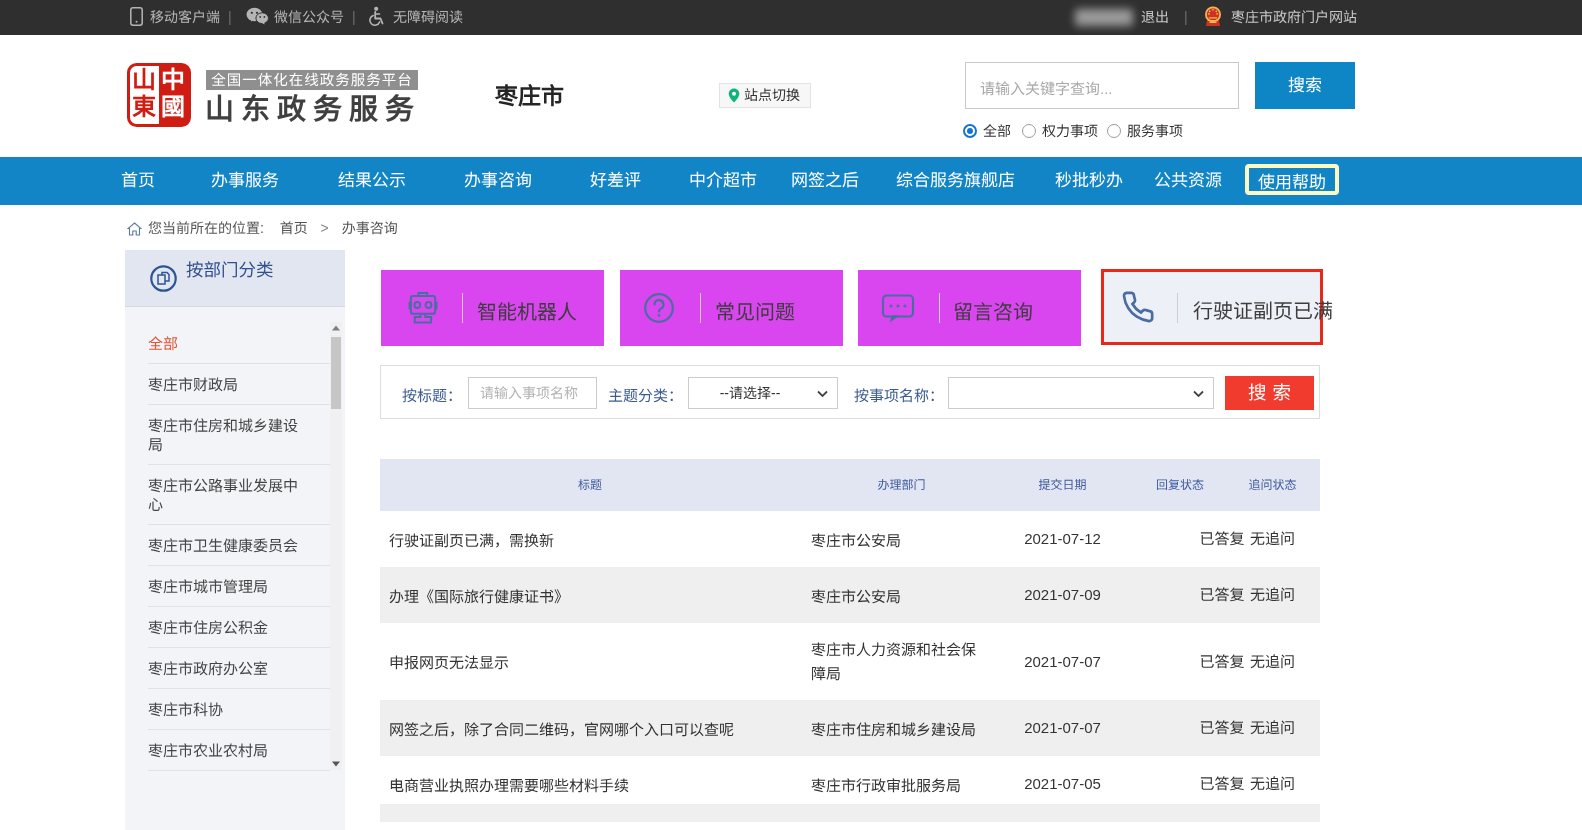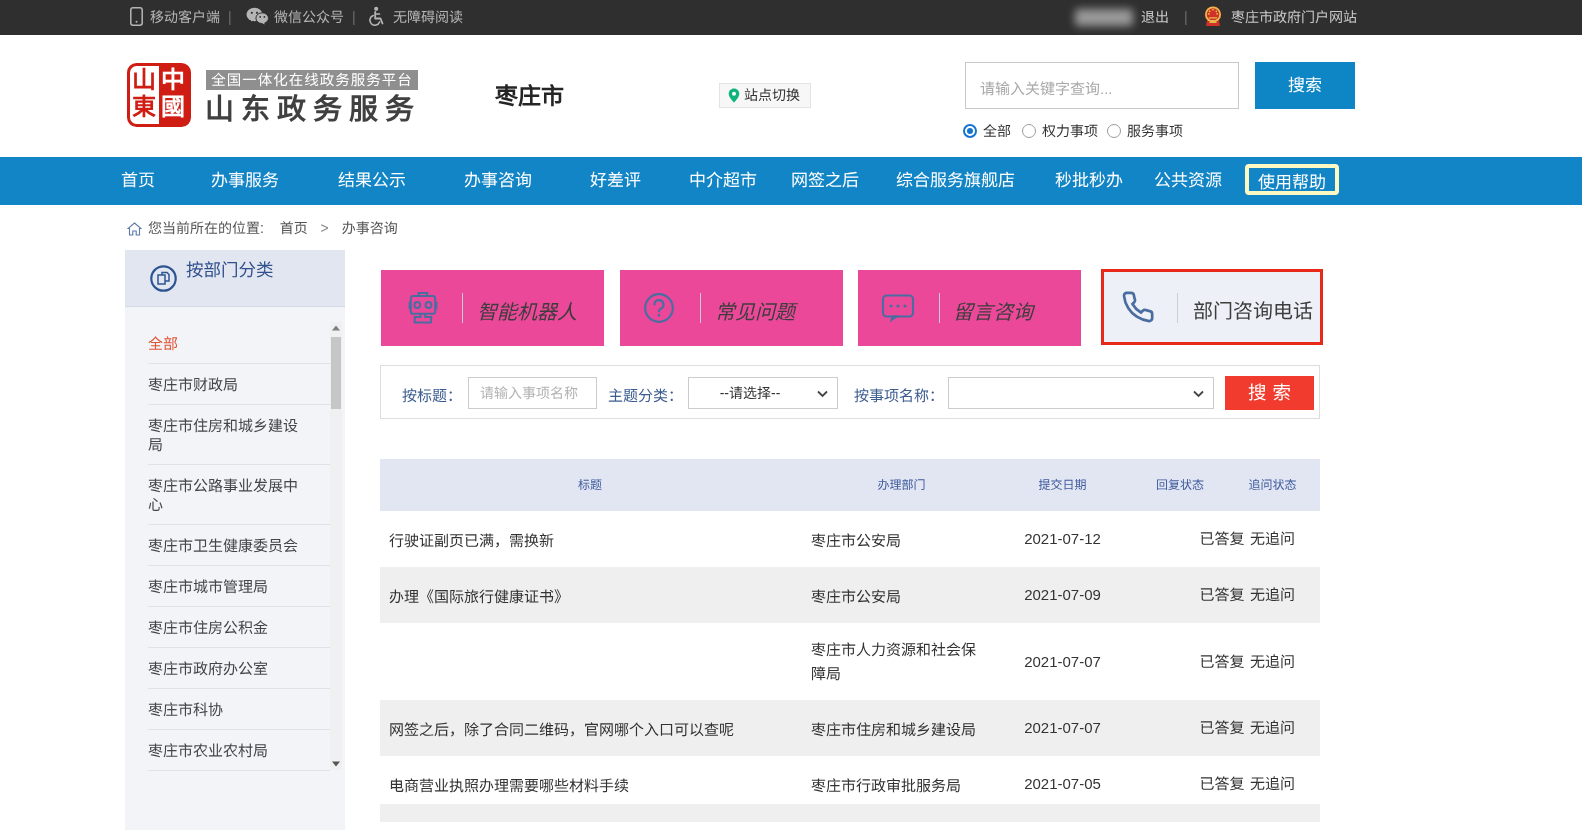--- a/index.html
+++ b/index.html
@@ -45,21 +45,21 @@
 #sidehead .t { position:absolute; left:61px; top:6px; font-size:17.5px; color:#31508e; }
 #sidelist { position:absolute; left:0; top:73px; width:220px; }
 .sit { position:relative; width:182px; margin-left:23px; border-bottom:1px solid #e1e2e8; font-size:15px; color:#454545; padding:10.5px 20px 10.5px 0; line-height:19px; }
 .sit.first { color:#e05537; }
 
 #sbar { position:absolute; left:205px; top:72px; width:12px; height:700px; }
 #sbar .tr { position:absolute; left:0; top:0; width:12px; height:448px; background:#f0f0f2; }
 #sbar .th { position:absolute; left:1px; top:15px; width:10px; height:72px; background:#c6c6c6; }
 
 
-.card { position:absolute; top:270px; width:223px; height:76px; background:#ec4899;font-style:italic; }
+.card { position:absolute; top:270px; width:223px; height:76px; background:#d946ef; }
 .card .dv { position:absolute; top:23px; width:1px; height:30px; background:#c9cdd6; }
 .card .tx { position:absolute; top:26px; font-size:20px; color:#3d3d3d; white-space:nowrap; }
 #card4 { position:absolute; left:1101px; top:269px; width:222px; height:76px; background:#edf0f6; border:3px solid #e8291a; }
 #card4 .dv { position:absolute; top:20px; width:1px; height:30px; background:#c9cdd6; }
 #card4 .tx { position:absolute; top:23px; font-size:20px; color:#3d3d3d; white-space:nowrap; }
 
 
 #filter { position:absolute; left:380px; top:365px; width:940px; height:54px; border:1px solid #ddd; background:#fff; }
 #filter .lb { position:absolute; top:18px; font-size:15px; color:#3c5c90; }
 #f-in { position:absolute; left:87px; top:11px; width:129px; height:32px; border:1px solid #ccc; font-size:14px; color:#b3b3b3; line-height:30px; padding-left:11px; }
@@ -247,21 +247,21 @@
       <circle cx="24" cy="13" r="1.6" fill="#4a6da1" stroke="none"></circle>
     </svg>
     <div class="dv" style="left:81px;"></div>
     <div class="tx" style="left:95px;">留言咨询</div>
   </div>
   <div id="card4">
     <svg class="abs" style="left:17px; top:18px;" width="34" height="34" viewBox="0 0 24 24" fill="none" stroke="#4a6da1" stroke-width="1.9">
       <path d="M22 16.92v3a2 2 0 0 1-2.18 2 19.79 19.79 0 0 1-8.63-3.07 19.5 19.5 0 0 1-6-6 19.79 19.79 0 0 1-3.07-8.67A2 2 0 0 1 4.11 2h3a2 2 0 0 1 2 1.72 12.84 12.84 0 0 0 .7 2.81 2 2 0 0 1-.45 2.11L8.09 9.91a16 16 0 0 0 6 6l1.27-1.27a2 2 0 0 1 2.11-.45 12.84 12.84 0 0 0 2.81.7A2 2 0 0 1 22 16.92z"></path>
     </svg>
     <div class="dv" style="left:73px; top:21px;"></div>
-    <div class="tx" style="left:89px; top:23px;">部门咨询电话</div>
+    <div class="tx" style="left:89px; top:23px;">行驶证副页已满</div>
   </div>
 
   <div id="filter">
     <span class="lb" style="left:21px;">按标题：</span>
     <div id="f-in">请输入事项名称</div>
     <span class="lb" style="left:227px;">主题分类：</span>
     <div class="fsel" style="left:307px; width:150px;">
       <span class="sv">--请选择--</span>
       <svg class="abs" style="right:9px; top:12px;" width="11" height="8" viewBox="0 0 11 8">
           <path d="M1 1.5 L5.5 6 L10 1.5" fill="none" stroke="#444" stroke-width="1.8"></path>
@@ -292,20 +292,21 @@
       <div class="c5" style="top:0; line-height:56px;">无追问</div>
     </div>
     <div class="trow g" style="height:56px;">
       <div class="c1 vc" style="height:56px;">办理《国际旅行健康证书》</div>
       <div class="c2 vc" style="height:56px;">枣庄市公安局</div>
       <div class="c3" style="top:0; line-height:56px;">2021-07-09</div>
       <div class="c4" style="top:0; line-height:56px;">已答复</div>
       <div class="c5" style="top:0; line-height:56px;">无追问</div>
     </div>
     <div class="trow" style="height:77px;">
+      <div class="c1 vc" style="height:77px;">申报网页无法显示</div>
       <div class="c2" style="top:15px; line-height:24px;">枣庄市人力资源和社会保障局</div>
       <div class="c3" style="top:0; line-height:77px;">2021-07-07</div>
       <div class="c4" style="top:0; line-height:77px;">已答复</div>
       <div class="c5" style="top:0; line-height:77px;">无追问</div>
     </div>
     <div class="trow g" style="height:56px;">
       <div class="c1 vc" style="height:56px;">网签之后，除了合同二维码，官网哪个入口可以查呢</div>
       <div class="c2 vc" style="height:56px;">枣庄市住房和城乡建设局</div>
       <div class="c3" style="top:0; line-height:56px;">2021-07-07</div>
       <div class="c4" style="top:0; line-height:56px;">已答复</div>

